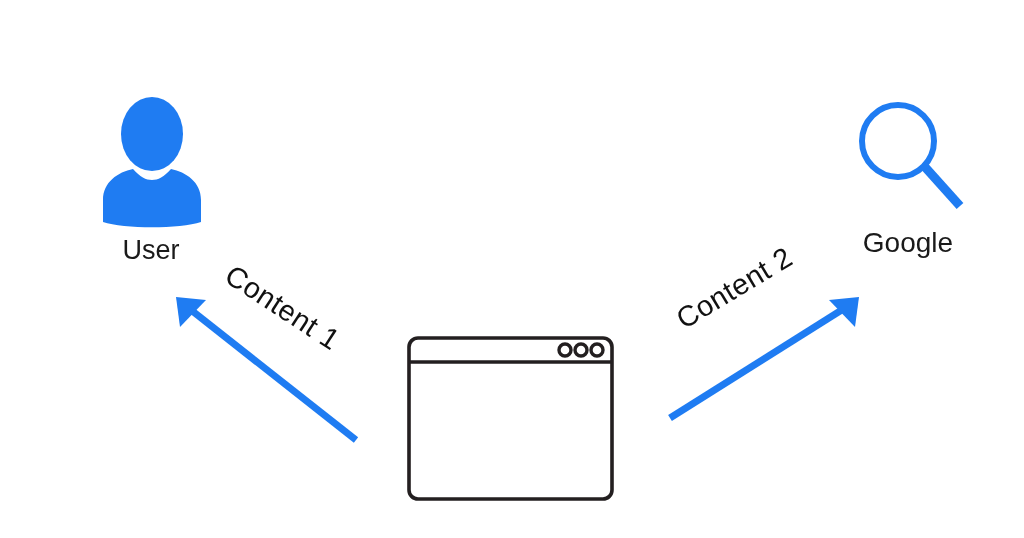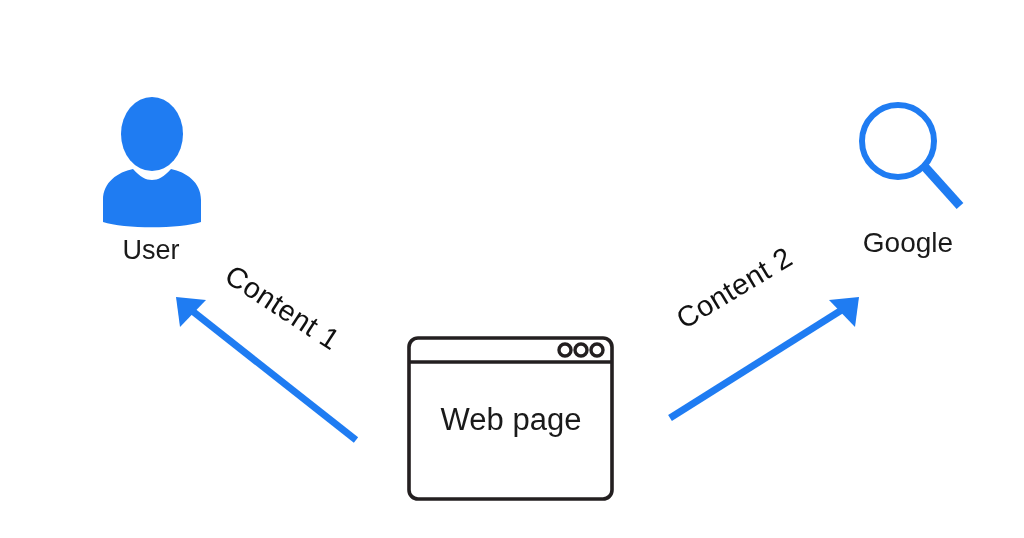--- a/index.html
+++ b/index.html
@@ -118,19 +118,18 @@
     <g>
       <line x1="670" y1="418" x2="848" y2="306" stroke="#1f7cf2" stroke-width="7" stroke-linecap="butt"></line>
       <path d="M 859 297 L 829 300 L 855 327 Z" fill="#1f7cf2"></path>
     </g>
   </svg>
 
   <div class="node-label" id="user-label">User</div>
 
   <div class="node-label" id="google-label">Google</div>
 
-  <div class="node-label" id="webpage-label">Web page</div>
 
   <div class="edge-label" id="content1-label">Content 1</div>
 
   <div class="edge-label" id="content2-label">Content 2</div>
 
 </div>
 
 </body></html>

